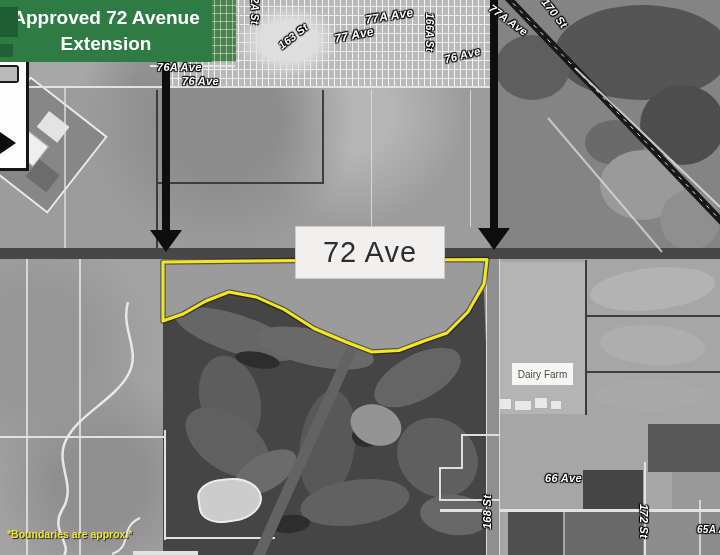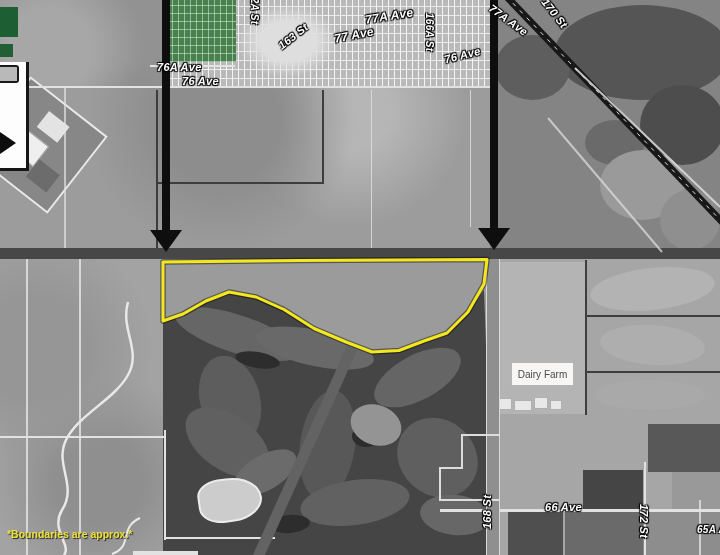--- a/index.html
+++ b/index.html
@@ -191,28 +191,34 @@
   <div class="ml" style="left:182px;top:75px;">76 Ave</div>
   <div class="ml vert" style="left:249px;top:-14px;font-size:10px;">162A St</div>
   <div class="ml" style="left:276px;top:30px;transform:rotate(-38deg);">163 St</div>
   <div class="ml" style="left:365px;top:9px;font-size:12px;transform:rotate(-9deg);">77A Ave</div>
   <div class="ml" style="left:334px;top:28px;font-size:12px;transform:rotate(-11deg);">77 Ave</div>
   <div class="ml vert" style="left:424px;top:13px;font-size:10px;">166A St</div>
   <div class="ml" style="left:444px;top:49px;transform:rotate(-14deg);">76 Ave</div>
   <div class="ml" style="left:494px;top:2px;transform:rotate(36deg);transform-origin:left top;">77A Ave</div>
   <div class="ml" style="left:549px;top:-4px;transform:rotate(52deg);transform-origin:left top;">170 St</div>
   <div class="ml" style="left:487px;top:512px;transform:translate(-50%,-50%) rotate(-90deg);">168 St</div>
-  <div class="ml" style="left:545px;top:501px;text-align:center;">66 Ave</div>
+  <div class="ml" style="left:545px;top:472px;text-align:center;">66 Ave</div>
   <div class="ml" style="left:644px;top:521px;transform:translate(-50%,-50%) rotate(90deg);">172 St</div>
   <div class="ml" style="left:697px;top:524px;font-size:10px;">65A Ave</div>
 
+  <div class="abs box72">
+    <span>72 Ave</span>
+  </div>
   <div class="abs dairy">
     <span>Dairy Farm</span>
   </div>
 
+  <div class="abs banner">
+    <span>Approved 72 Avenue Extension</span>
+  </div>
   <div class="abs gpatch1"></div>
   <div class="abs gpatch2"></div>
   <div class="abs inset">
     <div class="swatch"></div>
     <div class="tri"></div>
   </div>
 
   <div class="abs note">*Boundaries are approx.*</div>
 
 </div>

